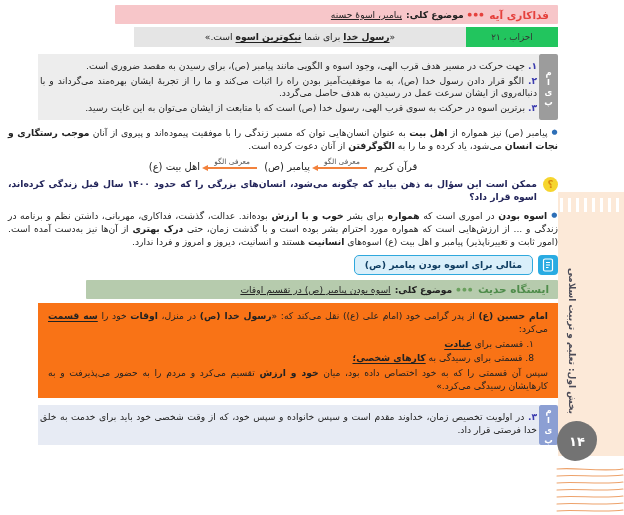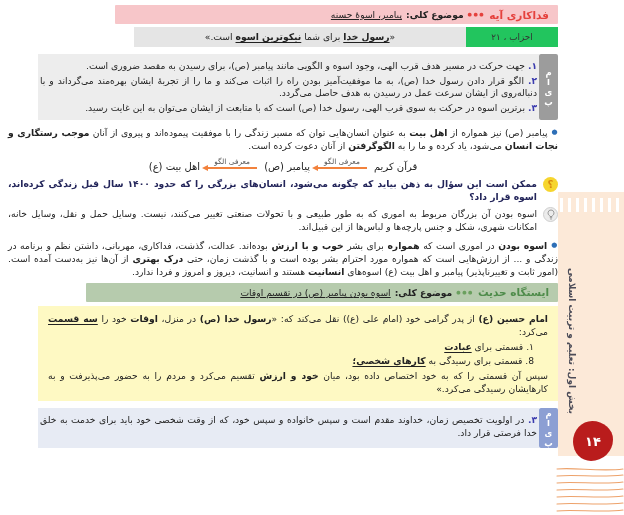--- a/index.html
+++ b/index.html
@@ -60,33 +60,33 @@
   .atext{margin:0;line-height:13px;text-align:justify;}
 
   
   .badge-row{display:flex;gap:5px;margin-top:7px;align-items:center;}
   .badge-icon{flex:none;width:20px;height:20px;border-radius:4px;background:#29abe2;
               display:flex;align-items:center;justify-content:center;}
   .badge{background:#d9effa;border:1px solid #2fa8dd;border-radius:5px;padding:2px 10px;
          font-weight:bold;color:#113f63;font-size:9.4px;line-height:14px;}
 
   
-  .hadith-box{box-sizing:border-box;width:520px;background:#fef9c3;margin-top:4px;padding:5px 10px;}
+  .hadith-box{box-sizing:border-box;width:520px;background:#f97316;margin-top:4px;padding:5px 10px;}
   .h-intro,.h-outro{margin:1px 0;line-height:13.4px;text-align:justify;}
   .h-item{margin:1px 14px 1px 0;line-height:13.4px;}
 
   .b{font-weight:bold;}
   .u{text-decoration:underline;text-underline-offset:2px;}
 
   
   .sidebar{position:absolute;top:192px;right:0;width:66px;height:264px;background:#fce9d8;}
   .perf{height:14px;margin:6px 2px 0;background:repeating-linear-gradient(90deg,#fff 0 3px,rgba(255,255,255,0) 3px 8px);}
   .side-label{position:absolute;top:76px;left:9px;writing-mode:vertical-rl;
               font-size:9px;font-weight:bold;color:#4c4c58;letter-spacing:1px;}
-  .page-circle{position:absolute;top:421px;right:11px;width:40px;height:40px;background:#b91c1c;
+  .page-circle{position:absolute;top:421px;right:27px;width:40px;height:40px;background:#737373;
                border-radius:48% 52% 55% 45% / 52% 46% 54% 48%;color:#fff;font-weight:bold;font-size:13px;
                display:flex;align-items:center;justify-content:center;}
   .wavy{position:absolute;top:466px;right:0;}
 </style>
 </head>
 <body>
 
 <div class="page">
   <div class="main">
 
@@ -126,32 +126,32 @@
         <span class="alabel">معرفی الگو</span>
         <span class="aline"></span>
       </span>
       <span class="node">اهل بیت (ع)</span>
     </div>
 
     <div class="qrow">
       <span class="qicon"><span>؟</span></span>
       <p class="qtext">ممکن است این سؤال به ذهن بیاید که چگونه می‌شود، انسان‌های بزرگی را که حدود ۱۴۰۰ سال قبل زندگی کرده‌اند، اسوه قرار داد؟</p>
     </div>
-    <div class="arow">
-      <span class="aicon">
-        <svg width="10" height="11" viewBox="0 0 10 11">
-          <path d="M5 1a3 3 0 0 1 1.5 5.6c-.3.2-.5.5-.5.9h-2c0-.4-.2-.7-.5-.9A3 3 0 0 1 5 1z" fill="none" stroke="#8f8f8f" stroke-width="0.9"></path>
-          <path d="M3.8 8.7h2.4M4.2 10h1.6" stroke="#8f8f8f" stroke-width="0.9" fill="none"></path>
-        </svg>
-      </span>
-      <p class="atext">اسوه بودن آن بزرگان مربوط به اموری که به طور طبیعی و با تحولات صنعتی تغییر می‌کنند، نیست. وسایل حمل و نقل، وسایل خانه، امکانات شهری، شکل و جنس پارچه‌ها و لباس‌ها از این قبیل‌اند.</p>
-    </div>
 
     <p class="bullet-para"><span class="bullet">●</span><span><span class="b">اسوه بودن</span><span> در اموری است که </span><span class="b">همواره</span><span> برای بشر </span><span class="b">خوب و با ارزش</span><span> بوده‌اند. عدالت، گذشت، فداکاری، مهربانی، داشتن نظم و برنامه در زندگی و ... از ارزش‌هایی است که همواره مورد احترام بشر بوده است و با گذشت زمان، حتی </span><span class="b">درک بهتری</span><span> از آن‌ها نیز به‌دست آمده است. (امور ثابت و تغییرناپذیر) پیامبر و اهل بیت (ع) اسوه‌های </span><span class="b">انسانیت</span><span> هستند و انسانیت، دیروز و امروز و فردا ندارد.</span></span></p>
 
+    <div class="badge-row">
+      <span class="badge-icon">
+        <svg width="12" height="14" viewBox="0 0 12 14">
+          <rect x="1.5" y="1" width="9" height="12" rx="1.5" fill="none" stroke="#fff" stroke-width="1.2"></rect>
+          <path d="M4 4.5h4M4 7h4M4 9.5h2.5" stroke="#fff" stroke-width="1" fill="none"></path>
+        </svg>
+      </span>
+      <span class="badge">مثالی برای اسوه بودن پیامبر (ص)</span>
+    </div>
 
     <div class="band band-hadith">
       <span class="station-title t-hadith">ایستگاه حدیث</span>
       <span class="dots d-hadith">●●●</span>
       <span class="topic-label">موضوع کلی:</span>
       <span class="topic">اسوه بودن پیامبر (ص) در تقسیم اوقات</span>
     </div>
 
     <div class="hadith-box">
       <p class="h-intro"><span class="b">امام حسین (ع)</span><span> از پدر گرامی خود (امام علی (ع)) نقل می‌کند که: «</span><span class="b">رسول خدا (ص)</span><span> در منزل، </span><span class="b">اوقات</span><span> خود را </span><span class="b u">سه قسمت</span><span> می‌کرد:</span></p>

